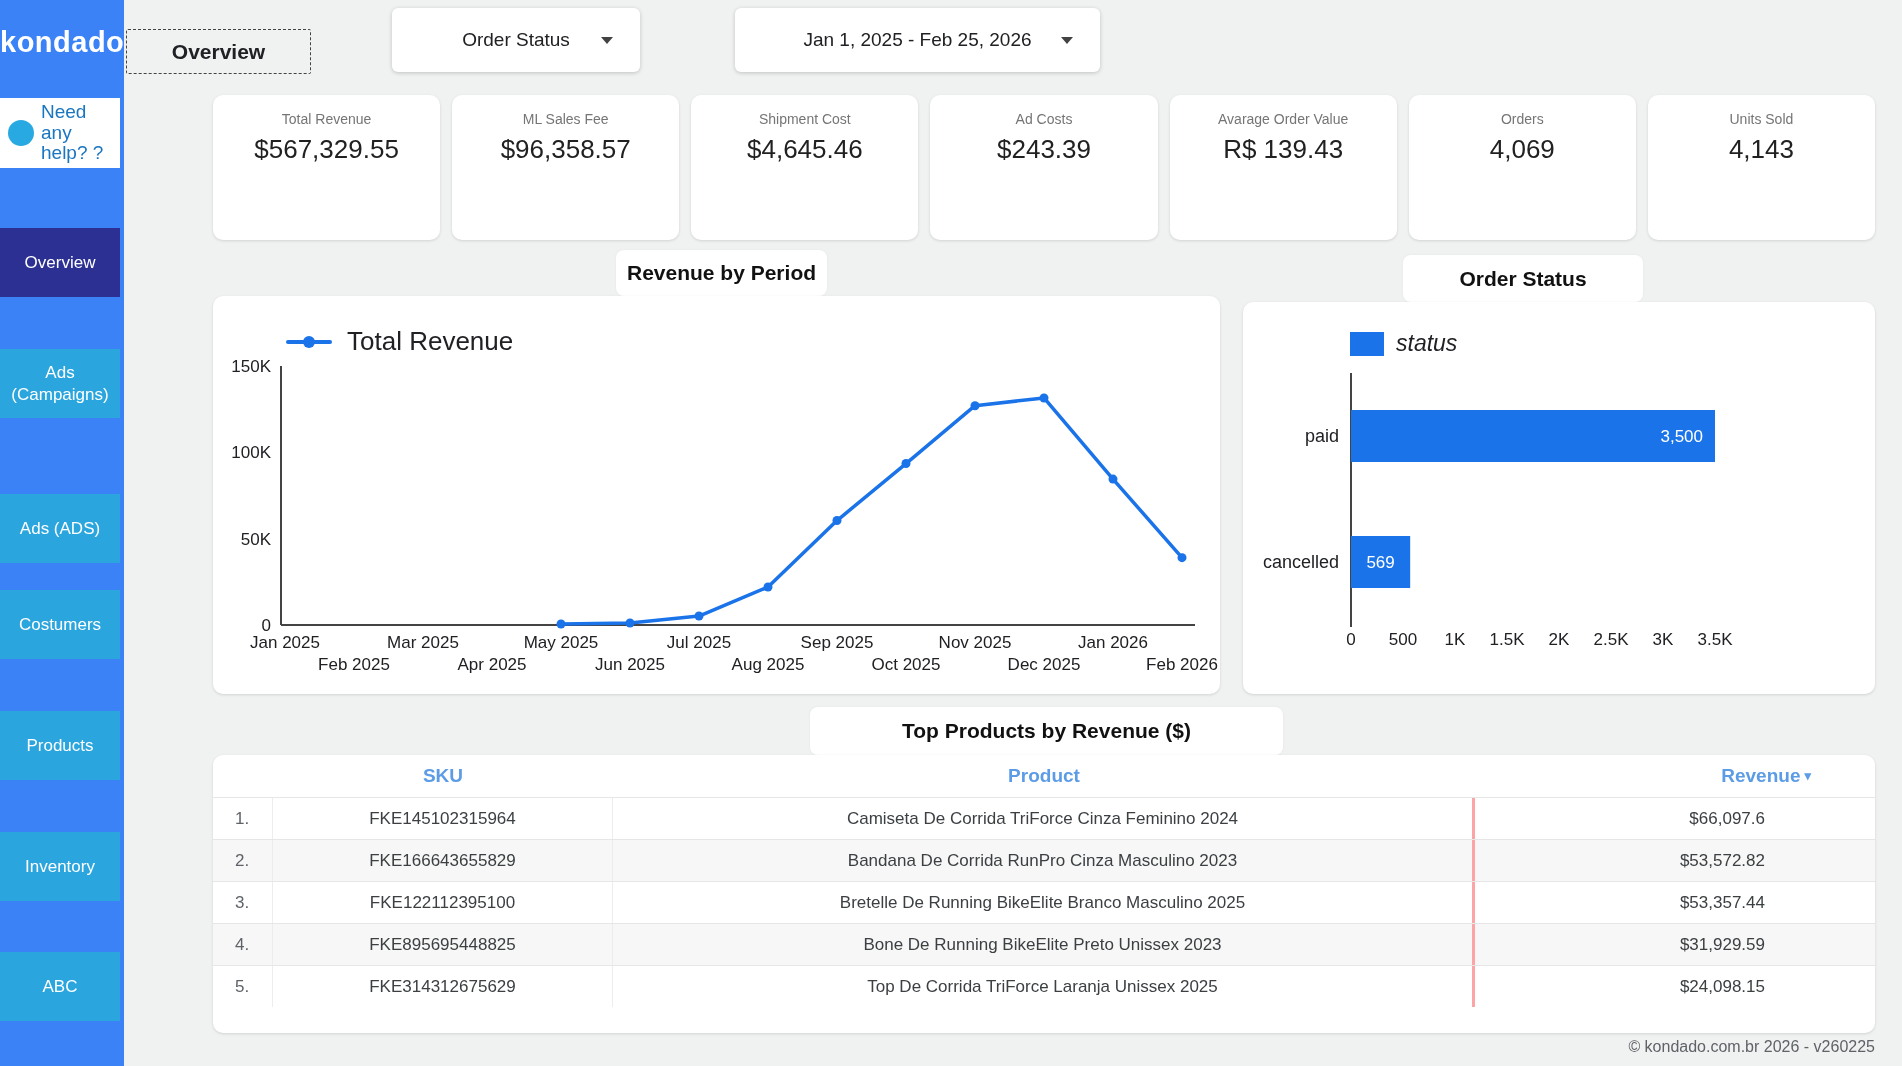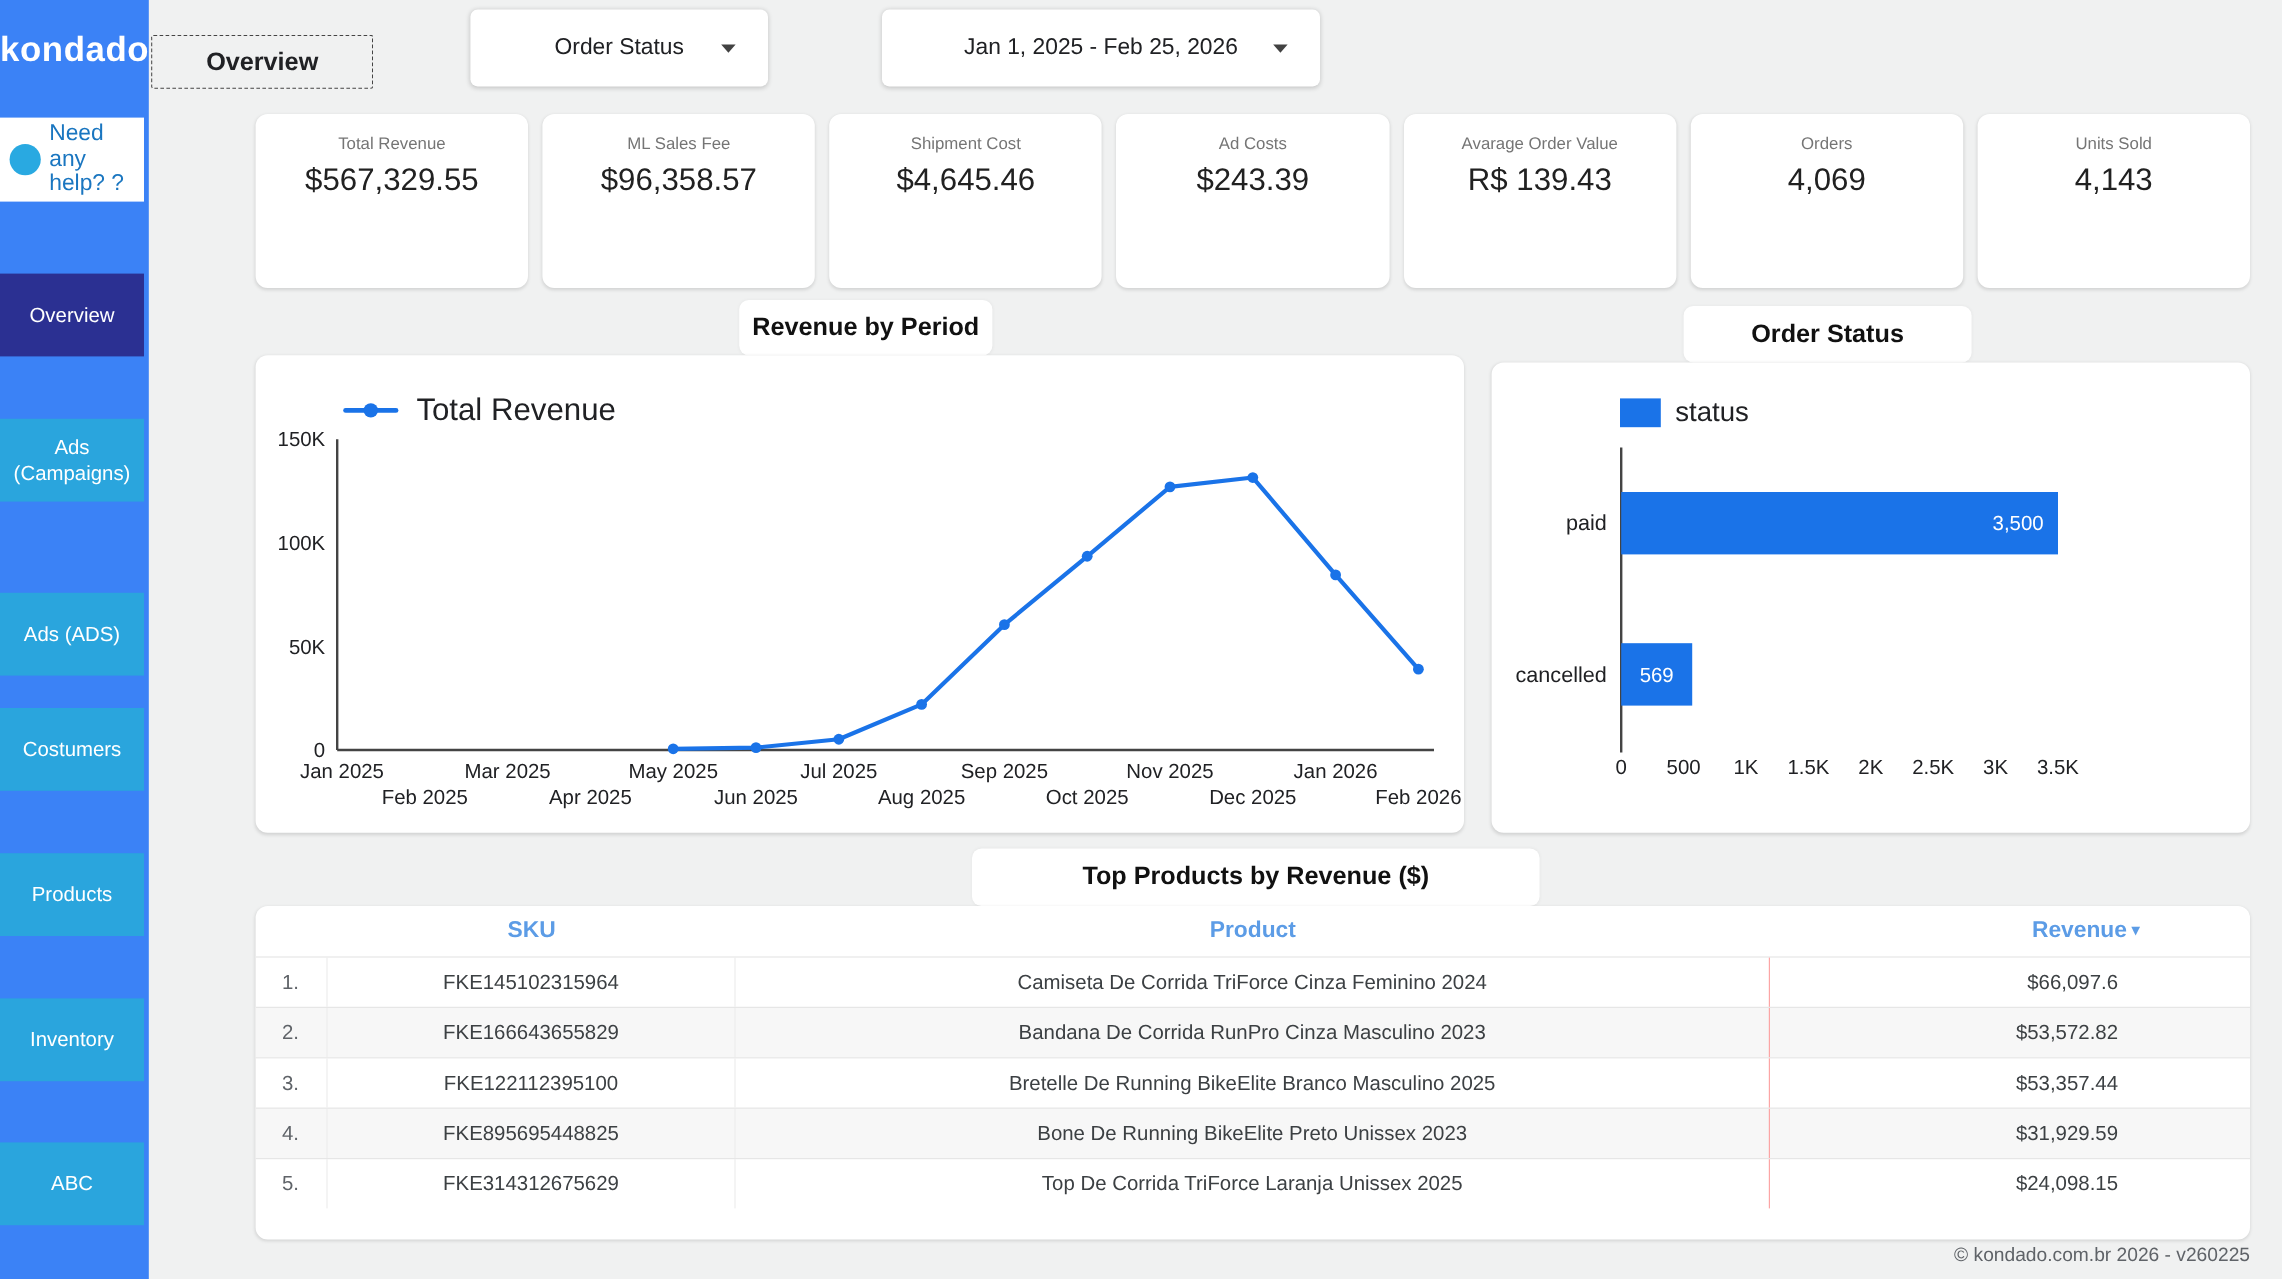--- a/index.html
+++ b/index.html
@@ -48,39 +48,39 @@
   #revenue-card{left:213px;top:296px;width:1007px;height:398px;}
   #status-card{left:1243px;top:302px;width:632px;height:392px;}
   #table-card{left:213px;top:755px;width:1662px;height:278px;overflow:hidden;}
 
   
   .line-legend{position:absolute;left:73px;top:30px;display:flex;align-items:center;gap:15px;}
   .legend-dash{position:relative;width:46px;height:4px;border-radius:2px;background:#1a73e8;}
   .legend-dot{position:absolute;left:17px;top:-4px;width:12px;height:12px;border-radius:50%;background:#1a73e8;}
   .legend-text{font-size:26px;color:#202124;}
   
-  .bar-legend{position:absolute;left:107px;top:28px;display:flex;align-items:center;gap:12px;}
+  .bar-legend{position:absolute;left:107px;top:28px;display:flex;align-items:center;gap:12px;font-style:italic;}
   .legend-swatch{width:34px;height:24px;background:#1a73e8;}
   .bar-legend .legend-text{font-size:23px;}
 
   svg{position:absolute;left:0;top:0;}
   svg text{font-family:"Liberation Sans",sans-serif;}
 
   
   .t-header{display:grid;grid-template-columns:60px 340px 1fr 400px;height:42px;align-items:center;
     font-size:19px;font-weight:bold;color:#5c9ce6;}
   .t-row{display:grid;grid-template-columns:60px 340px 1fr 400px;height:41px;align-items:center;
     font-size:17px;color:#3c4043;border-top:1px solid #e6e6e6;}
   .t-row.alt{background:#f7f7f7;}
   .c-idx{padding-left:22px;color:#5f6368;border-right:1px solid #ededed;align-self:stretch;display:flex;align-items:center;}
   .c-sku{text-align:center;border-right:1px solid #ededed;align-self:stretch;display:flex;align-items:center;justify-content:center;}
-  .c-prod{text-align:center;border-right:1px solid #fca5a5;align-self:stretch;display:flex;align-items:center;justify-content:center;}
+  .c-prod{text-align:center;border-right:3px solid #fca5a5;align-self:stretch;display:flex;align-items:center;justify-content:center;}
   .c-rev{text-align:right;padding-right:110px;}
   .th-sku,.th-prod{text-align:center;}
-  .th-rev{text-align:right;padding-right:92px;}
+  .th-rev{text-align:right;padding-right:64px;}
   .sort-caret{font-size:13px;vertical-align:2px;margin-left:4px;}
   .t-pagination{display:flex;align-items:center;justify-content:flex-end;height:49px;
     padding-right:36px;gap:30px;font-size:17px;color:#3c4043;}
   .pg-chevron{font-size:34px;line-height:30px;cursor:pointer;font-weight:normal;}
   .pg-prev{color:#c4c4c4;}
   .pg-next{color:#3c4043;}
 
   .footer{position:absolute;right:27px;top:1038px;font-size:16px;color:#5f6368;}
 </style>
 </head>

